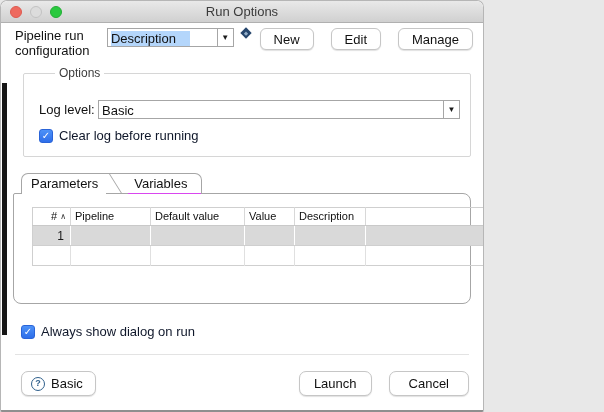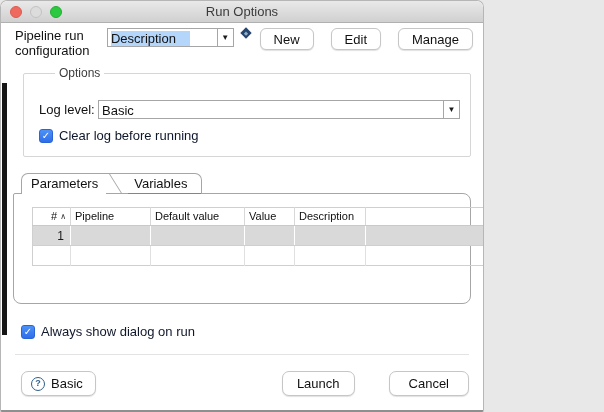--- a/index.html
+++ b/index.html
@@ -100,21 +100,21 @@
   .always-row { margin:20px 0 0 20px; }
   .separator { border:none; border-top:1px solid #e3e3e3; margin:15px 14px 0 14px; }
   .footer { display:flex; align-items:center; margin:16px 14px 0 20px; }
   .btn.tall { height:25px; border-radius:7px; }
   .help-btn { display:flex; align-items:center; gap:6px; padding:0 12px 0 9px; }
   .help-icon {
     width:14px; height:14px; border:1.5px solid #2f608c; border-radius:50%; flex:none;
     display:flex; align-items:center; justify-content:center;
     font-size:9px; font-weight:bold; color:#2f608c; line-height:1;
   }
-  .footer-right { margin-left:auto; display:flex; gap:34px; }
+  .footer-right { margin-left:auto; display:flex; gap:17px; }
   .btn.launch { padding:0 14px; }
   .btn.cancel { padding:0 19px; }
 </style>
 </head>
 <body>
 
 <div class="window">
 
   <div class="titlebar">
     <div class="lights">

